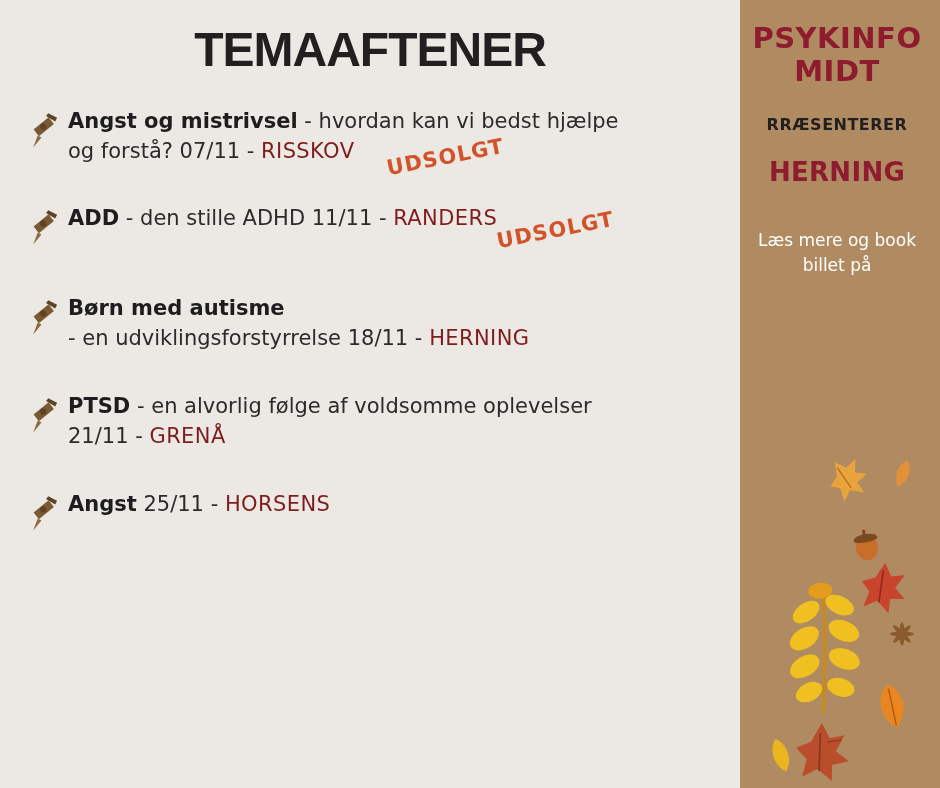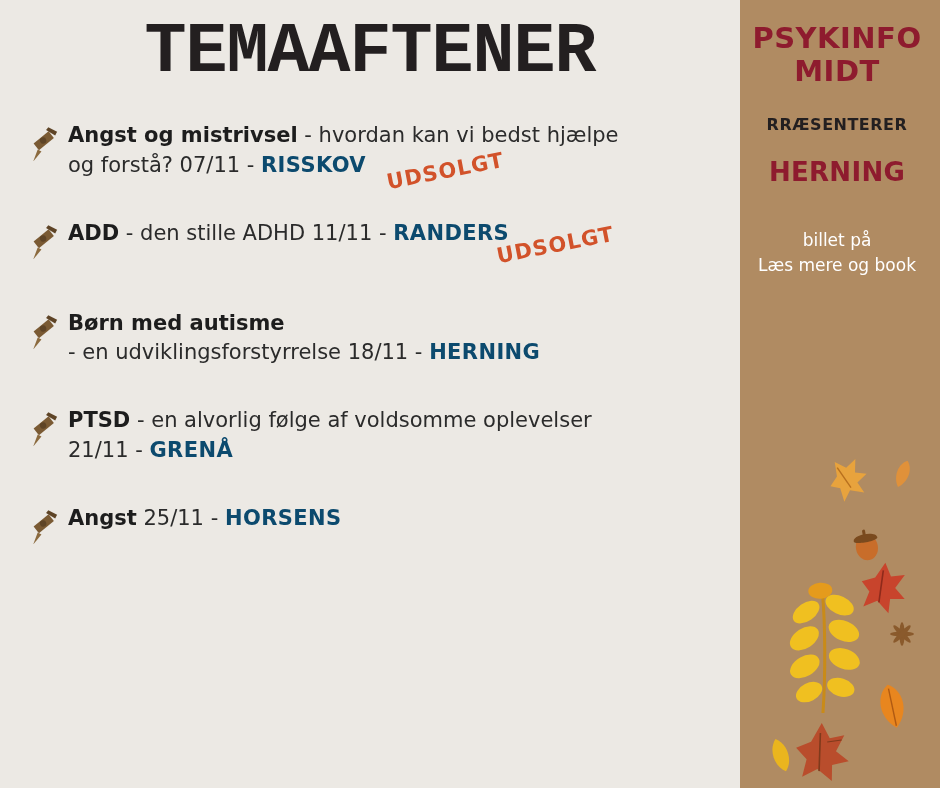--- a/index.html
+++ b/index.html
@@ -22,26 +22,26 @@
   }
   
   .main {
     position: relative;
     width: 740px;
     height: 788px;
     background: #ece9e4;
     box-sizing: border-box;
   }
   .poster-title {
-    margin: 6px;
+    margin: 16px;
     padding-top: 8px;
     text-align: center;
-    font-family: Liberation Mono, monospace;
-    font-weight: bold;
-    font-size: 70px;
+    font-family: Liberation Sans, sans-serif;
+    font-weight: bold;
+    font-size: 48px;
     letter-spacing: -1px;
     color: #231f20;
     line-height: 1.1;
   }
   .events {
     margin-top: 30px;
     padding-left: 22px;
   }
   .event {
     position: relative;
@@ -63,22 +63,22 @@
     line-height: 1.42;
     color: #2b2b2b;
     padding-right: 10px;
     position: relative;
   }
   .event-text .strong {
     font-weight: bold;
     color: #1d1d1d;
   }
   .event-text .city {
-    color: #0c4a6e;
-    font-weight: bold;
+    color: #7f1d1d;
+    font-weight: normal;
     letter-spacing: 0.4px;
     text-align: right;
   }
   .sold-out {
     display: inline-block;
     color: #d2522a;
     font-weight: bold;
     font-size: 21px;
     letter-spacing: 1px;
     transform: rotate(-11deg);
@@ -254,22 +254,22 @@
       <div>MIDT</div>
     </div>
 
     <div class="presents">RRÆSENTERER</div>
 
     <div class="month">
       <div>HERNING</div>
     </div>
 
     <div class="book-info">
+      <div>Læs mere og book</div>
       <div>billet på</div>
-      <div>Læs mere og book</div>
     </div>
 
     <div class="leaves">
       <svg width="200" height="348" viewBox="0 0 200 348" xmlns="http://www.w3.org/2000/svg">
 
         <g transform="translate(82,28) rotate(-25)">
           <path d="M14 0 L22 10 L34 6 L28 18 L38 24 L26 28 L28 40 L16 32 L6 40 L8 26 L0 20 L10 14 Z" fill="#e8a33d"></path>
           <path d="M14 6 L18 30" stroke="#b8701e" stroke-width="1.4" fill="none"></path>
         </g>
 

